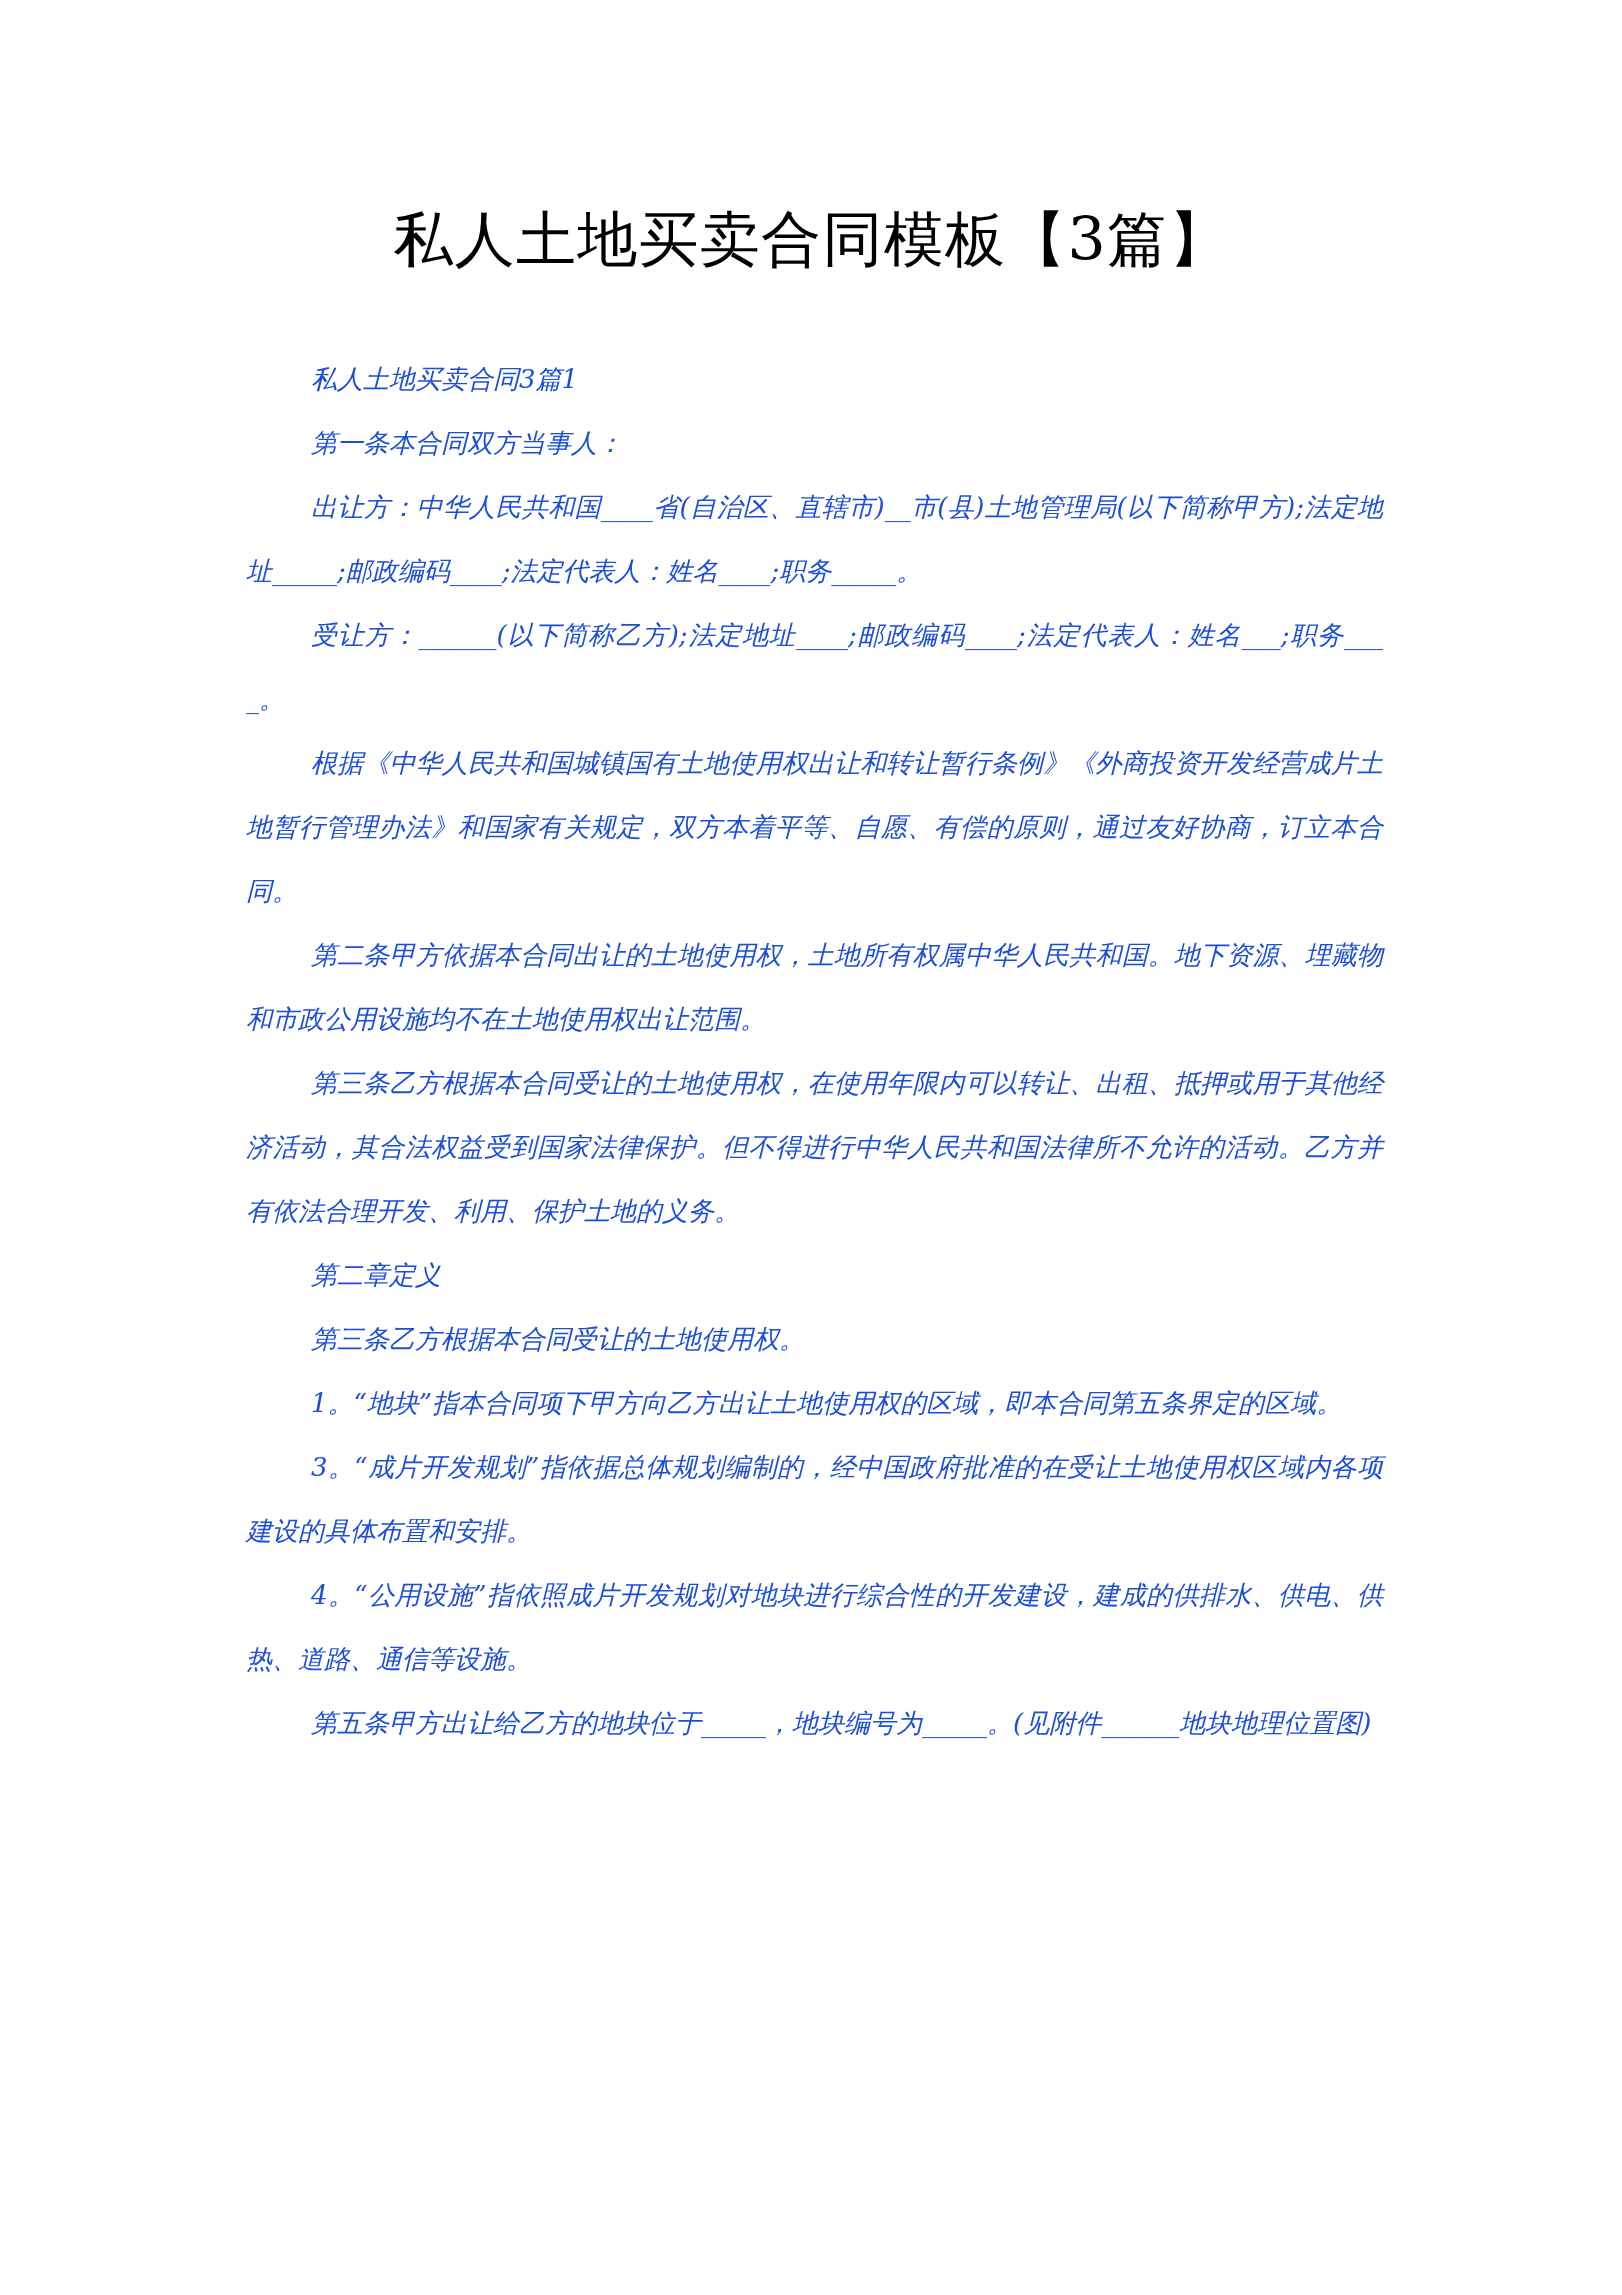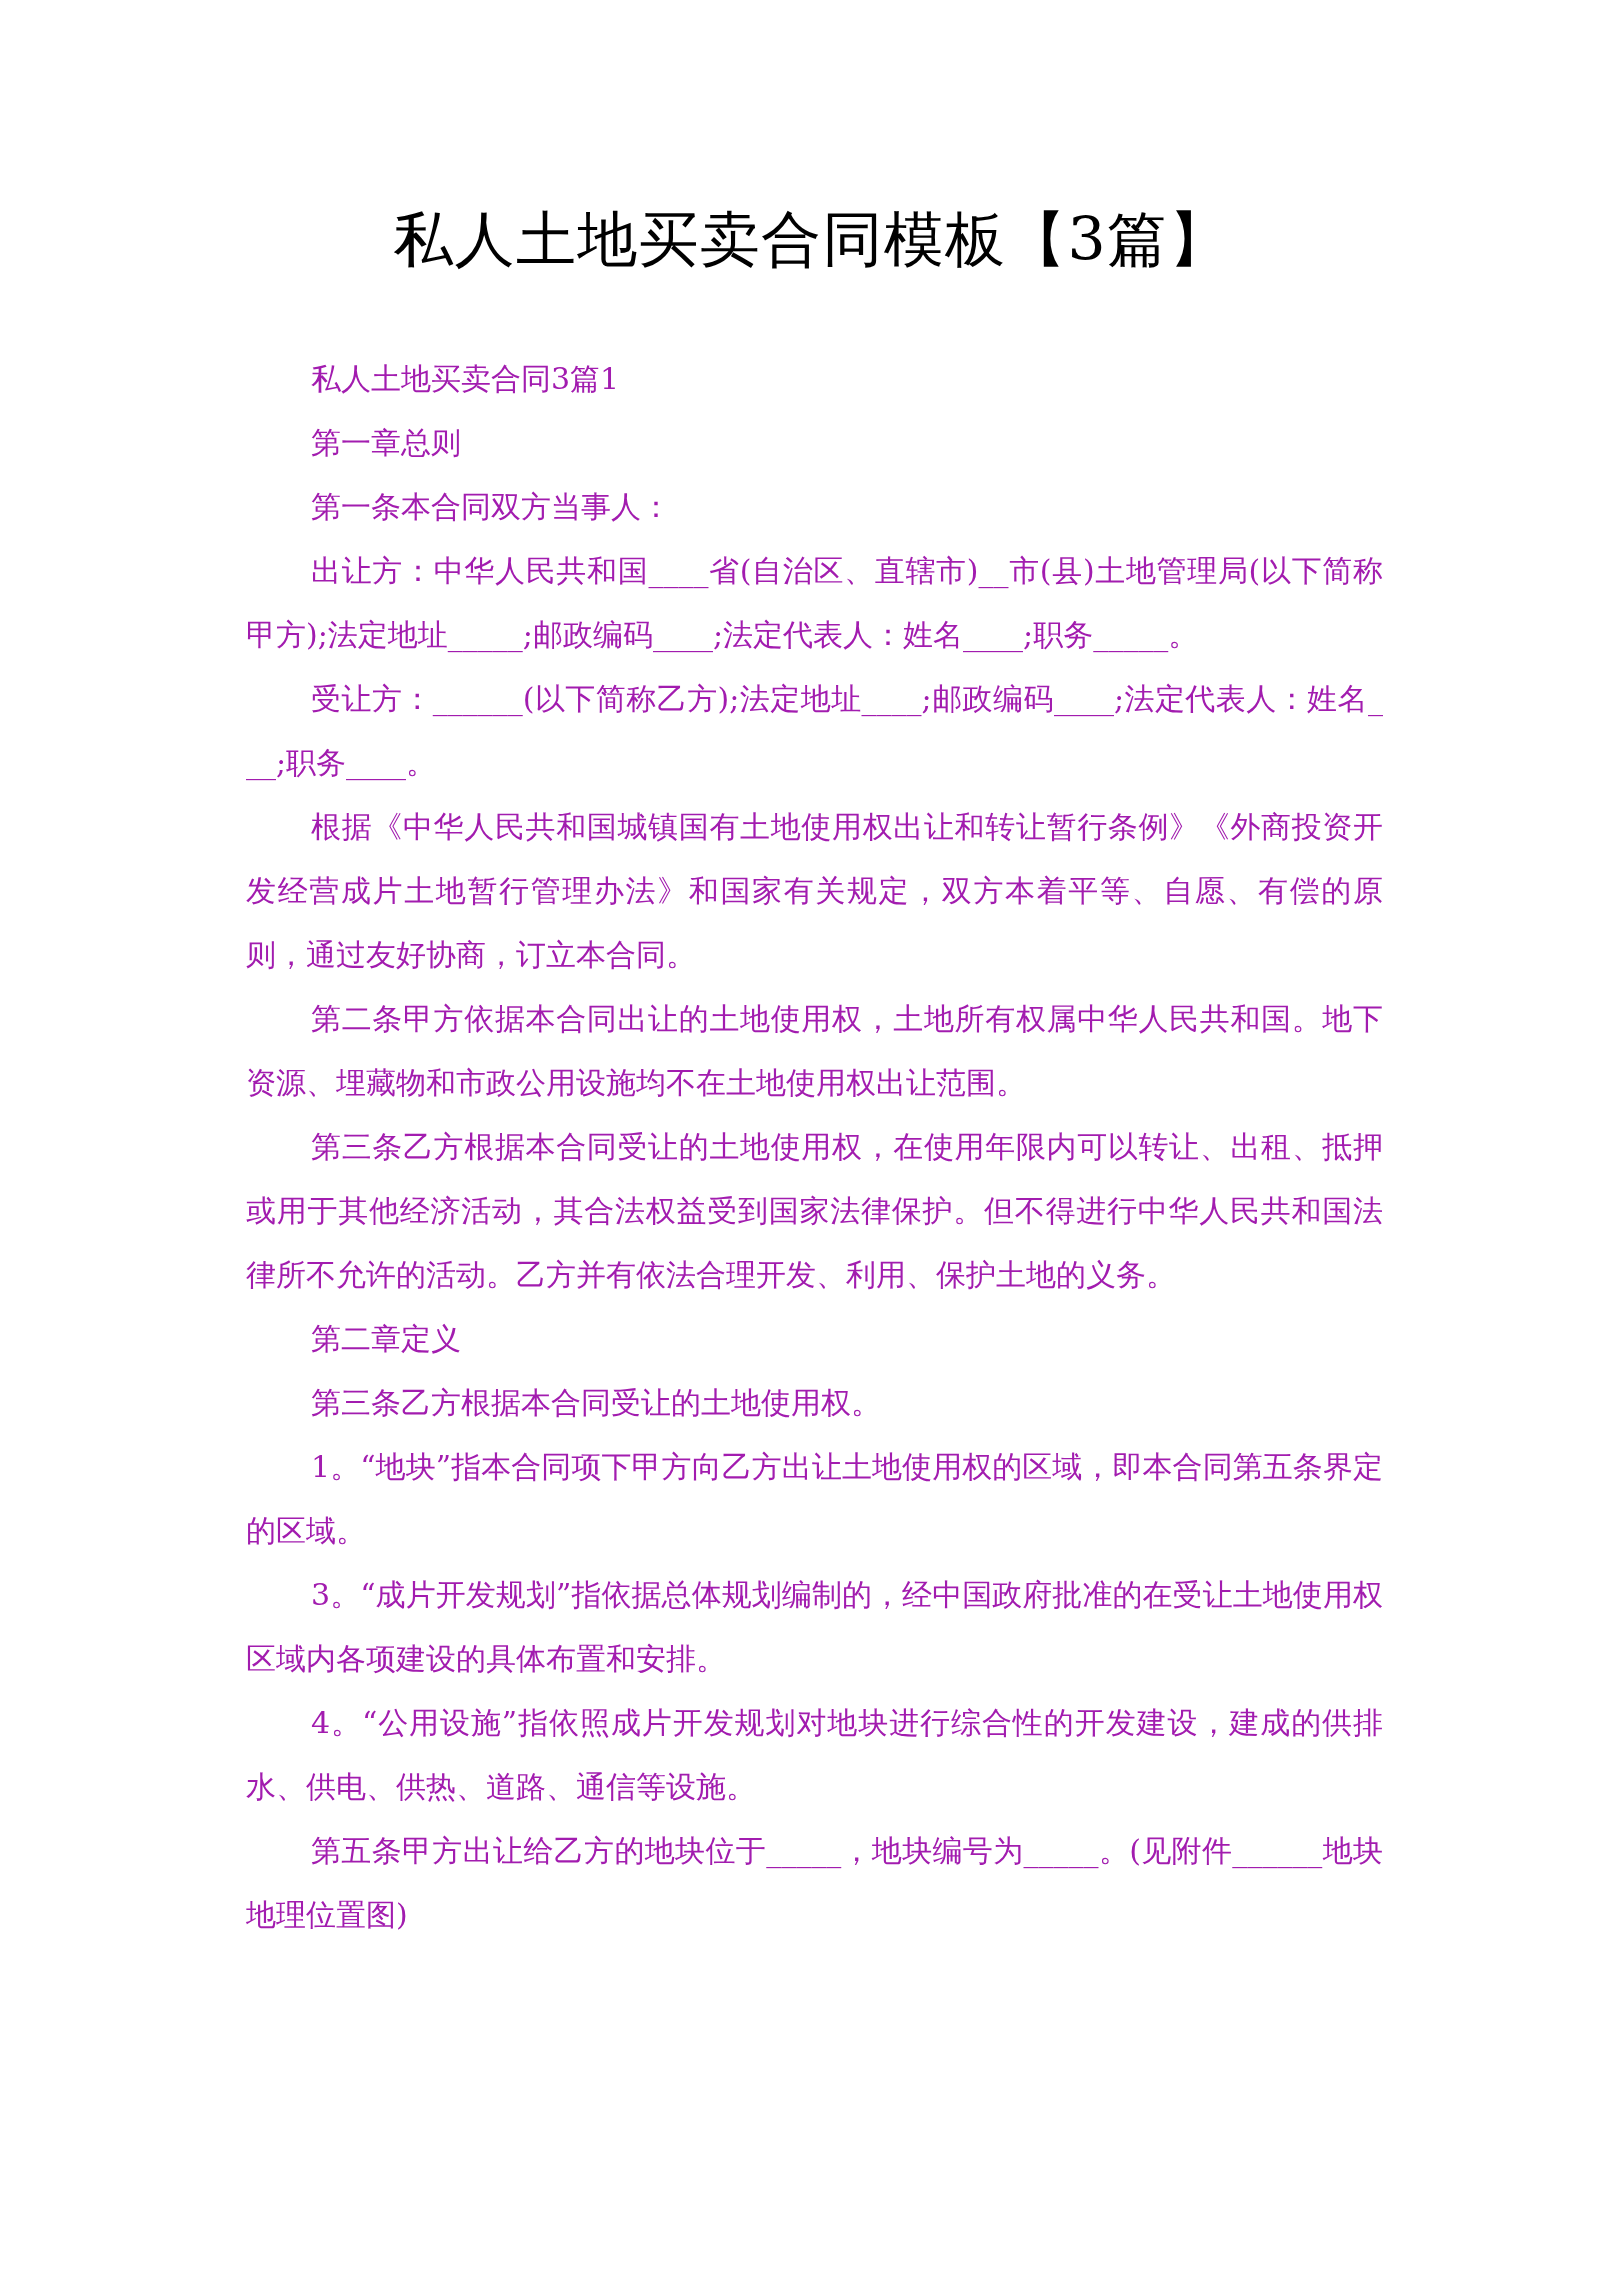--- a/index.html
+++ b/index.html
@@ -38,38 +38,38 @@
       margin: 0;
     }
     .body {
       position: absolute;
       left: 246px;
       top: 347px;
       width: 1137px;
     }
     .para {
       margin: 0;
-      font-size: 30px;
+      font-size: 26px;
       line-height: 64px;
       text-indent: 65px;
       text-align: justify;
       text-justify: inter-character;
-      color: #a21caf;
+      color: #1d4ed8;
       word-break: break-all;
+      font-style: italic;
     }
   </style>
 </head>
 <body>
 
 <div class="page">
   <h1 class="title">私人土地买卖合同模板【3篇】</h1>
 
   <div class="body">
     <p class="para">私人土地买卖合同3篇1</p>
-    <p class="para">第一章总则</p>
     <p class="para">第一条本合同双方当事人：</p>
     <p class="para">出让方：中华人民共和国____省(自治区、直辖市)__市(县)土地管理局(以下简称甲方);法定地址_____;邮政编码____;法定代表人：姓名____;职务_____。</p>
     <p class="para">受让方：______(以下简称乙方);法定地址____;邮政编码____;法定代表人：姓名___;职务____。</p>
     <p class="para">根据《中华人民共和国城镇国有土地使用权出让和转让暂行条例》《外商投资开发经营成片土地暂行管理办法》和国家有关规定，双方本着平等、自愿、有偿的原则，通过友好协商，订立本合同。</p>
     <p class="para">第二条甲方依据本合同出让的土地使用权，土地所有权属中华人民共和国。地下资源、埋藏物和市政公用设施均不在土地使用权出让范围。</p>
     <p class="para">第三条乙方根据本合同受让的土地使用权，在使用年限内可以转让、出租、抵押或用于其他经济活动，其合法权益受到国家法律保护。但不得进行中华人民共和国法律所不允许的活动。乙方并有依法合理开发、利用、保护土地的义务。</p>
     <p class="para">第二章定义</p>
     <p class="para">第三条乙方根据本合同受让的土地使用权。</p>
     <p class="para">1。“地块”指本合同项下甲方向乙方出让土地使用权的区域，即本合同第五条界定的区域。</p>
     <p class="para">3。“成片开发规划”指依据总体规划编制的，经中国政府批准的在受让土地使用权区域内各项建设的具体布置和安排。</p>

